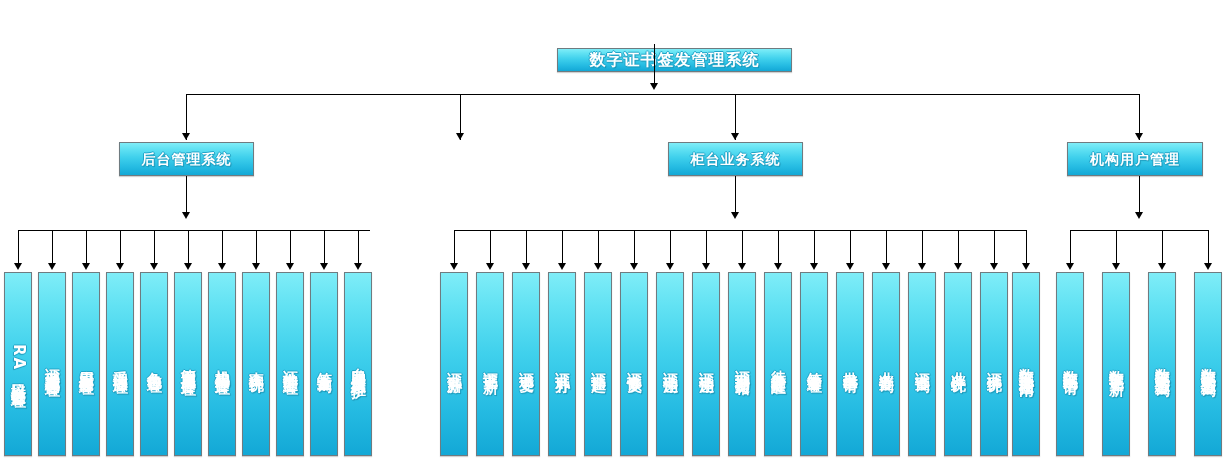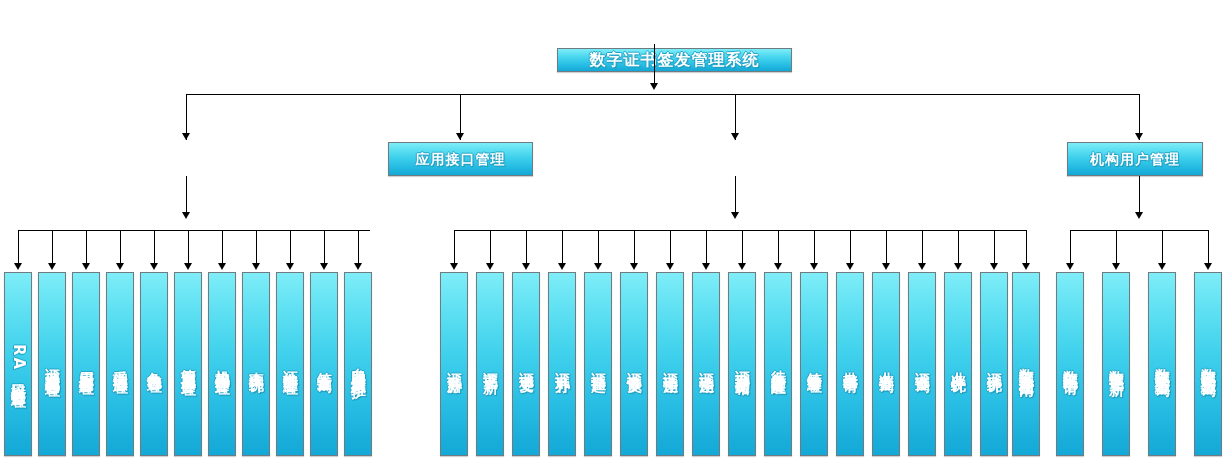--- a/index.html
+++ b/index.html
@@ -86,25 +86,28 @@
 
   <div class="ln v" style="left:460px;top:94px;height:46px;"></div>
   <div class="arrow" style="left:456px;top:133px;"></div>
 
   <div class="ln v" style="left:735px;top:94px;height:46px;"></div>
   <div class="arrow" style="left:731px;top:133px;"></div>
 
   <div class="ln v" style="left:1139px;top:94px;height:46px;"></div>
   <div class="arrow" style="left:1135px;top:133px;"></div>
 
-
-  <div class="node lvl2" style="left:388px;top:142px;width:145px;">
-    <span class="lbl">应用接口管理</span>
-  </div>
-
+  <div class="node lvl2" style="left:119px;top:142px;width:135px;">
+    <span class="lbl">后台管理系统</span>
+  </div>
+
+
+  <div class="node lvl2" style="left:668px;top:142px;width:135px;">
+    <span class="lbl">柜台业务系统</span>
+  </div>
 
   <div class="node lvl2" style="left:1067px;top:142px;width:136px;">
     <span class="lbl">机构用户管理</span>
   </div>
 
   <div class="ln v" style="left:186px;top:176px;height:38px;"></div>
   <div class="arrow" style="left:182px;top:212px;"></div>
   <div class="ln h" style="left:18px;top:230px;width:352px;"></div>
 
   <div class="ln v" style="left:18px;top:230px;height:35px;"></div>

